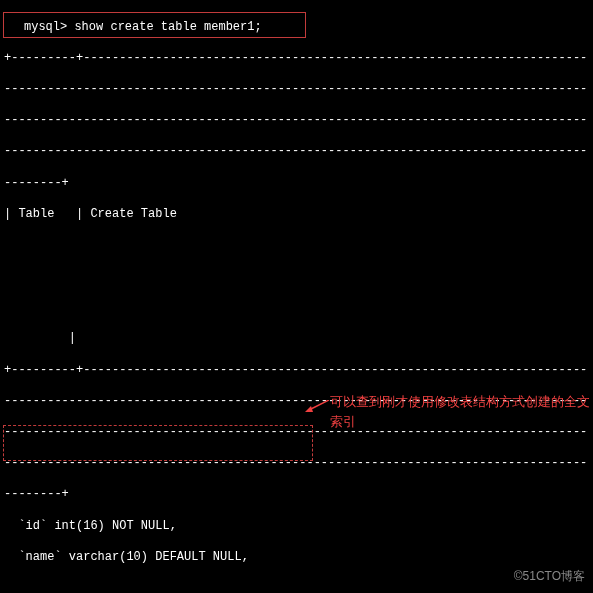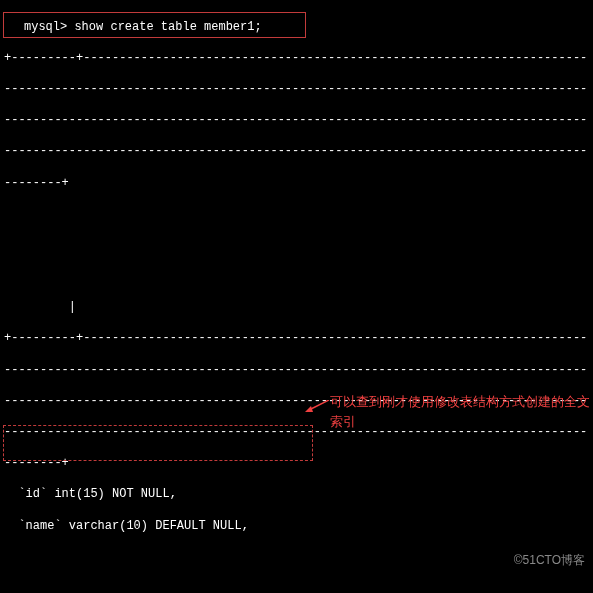--- a/index.html
+++ b/index.html
@@ -53,21 +53,21 @@
       position: absolute;
       top: 400px;
       left: 305px;
       width: 24px;
       height: 12px;
       pointer-events: none;
     }
     .arrow svg { display: block; }
     .watermark {
       position: absolute;
-      bottom: 24px;
+      bottom: 8px;
       right: 8px;
       color: #888;
       font-family: "Microsoft YaHei", sans-serif;
       font-size: 12px;
     }
     .dash-line {
       white-space: nowrap;
       overflow: hidden;
       width: 585px;
     }
@@ -75,30 +75,31 @@
 </head>
 <body>
 
 <div class="terminal">
 <div class="prompt-line"><span>mysql&gt; </span><span>show create table member1;</span></div>
 <div class="dash-line">+---------+------------------------------------------------------------------------------------</div>
 <div class="dash-line">---------------------------------------------------------------------------------------------</div>
 <div class="dash-line">---------------------------------------------------------------------------------------------</div>
 <div class="dash-line">---------------------------------------------------------------------------------------------</div>
 <div class="dash-line">--------+</div>
+<div>| Table   | Create Table</div>
 <div>&nbsp;</div>
 <div>&nbsp;</div>
 <div>&nbsp;</div>
 <div>         |</div>
 <div class="dash-line">+---------+------------------------------------------------------------------------------------</div>
 <div class="dash-line">---------------------------------------------------------------------------------------------</div>
 <div class="dash-line">---------------------------------------------------------------------------------------------</div>
 <div class="dash-line">---------------------------------------------------------------------------------------------</div>
 <div class="dash-line">--------+</div>
-<div>  `id` int(15) NOT NULL,</div>
+<div>  `id` int(16) NOT NULL,</div>
 <div>  `name` varchar(10) DEFAULT NULL,</div>
 
 
 
 
 
 
 
 
 

